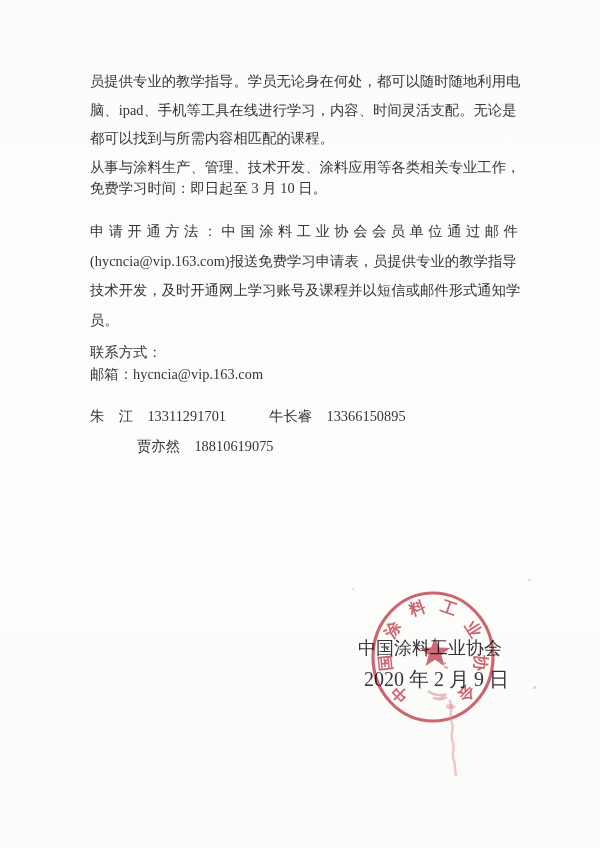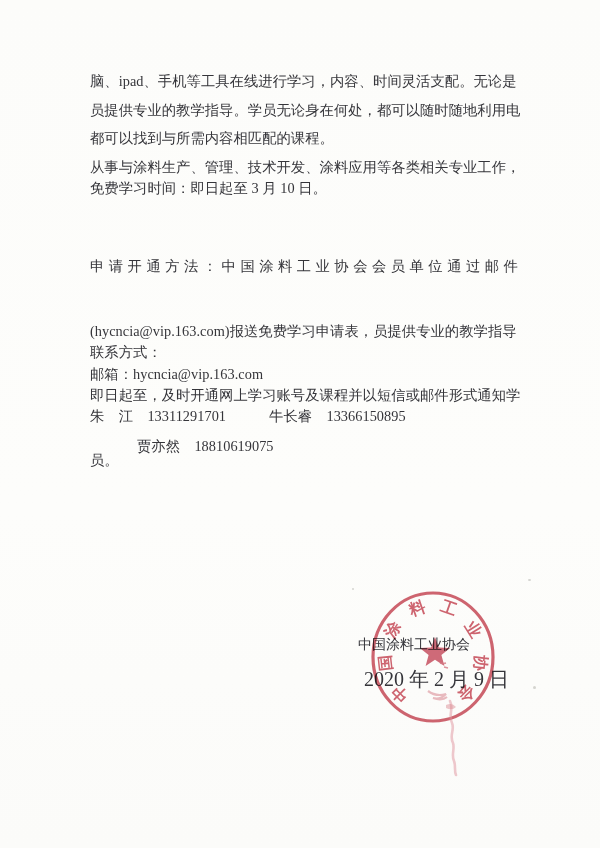--- a/index.html
+++ b/index.html
@@ -19,31 +19,31 @@
   }
   .line {
     white-space: nowrap;
     font-size: 14.3px;
     line-height: 28.5px;
     letter-spacing: 0.05px;
   }
   .p1 { top: 67px; }
   .p2 { top: 174px; }
   .p3 { top: 217px; }
-  .p3 .line { line-height: 29.5px; margin-top: 35px; }
+  .p3 .line { line-height: 29.5px; }
   .p3 .line.spread { letter-spacing: 4.5px; }
   .p4 { top: 338px; }
   .p5 { top: 360px; }
   .p6 { top: 402px; }
   .p7 { top: 432px; margin-left: 47px; }
   .signature-org {
     position: absolute;
     left: 358px;
     top: 636px;
-    font-size: 14px;
+    font-size: 18px;
     white-space: nowrap;
     z-index: 1;
   }
   .signature-date {
     position: absolute;
     left: 364px;
     top: 666px;
     font-size: 20px;
     white-space: nowrap;
     z-index: 1;
@@ -75,34 +75,34 @@
   .speck.s1 { left: 352px; top: 588px; width: 2px; height: 2px; }
   .speck.s2 { left: 528px; top: 579px; width: 3px; height: 2px; }
   .speck.s3 { left: 533px; top: 686px; width: 3px; height: 3px; }
 </style>
 </head>
 <body>
 
 <div class="page">
 
   <div class="para p1">
+    <div class="line">员提供专业的教学指导。学员无论身在何处，都可以随时随地利用电</div>
     <div class="line">脑、ipad、手机等工具在线进行学习，内容、时间灵活支配。无论是</div>
-    <div class="line">员提供专业的教学指导。学员无论身在何处，都可以随时随地利用电</div>
     <div class="line">都可以找到与所需内容相匹配的课程。</div>
     <div class="line">从事与涂料生产、管理、技术开发、涂料应用等各类相关专业工作，</div>
   </div>
 
   <div class="para p2">
     <div class="line">免费学习时间：即日起至 3 月 10 日。</div>
   </div>
 
   <div class="para p3">
     <div class="line spread">申请开通方法：中国涂料工业协会会员单位通过邮件</div>
     <div class="line">(hycncia@vip.163.com)报送免费学习申请表，员提供专业的教学指导</div>
-    <div class="line">即日起至，及时开通网上学习账号及课程并以短信或邮件形式通知学</div>
+    <div class="line">技术开发，及时开通网上学习账号及课程并以短信或邮件形式通知学</div>
     <div class="line">员。</div>
   </div>
 
   <div class="para p4">
     <div class="line">联系方式：</div>
   </div>
 
   <div class="para p5">
     <div class="line">邮箱：hycncia@vip.163.com</div>
   </div>

